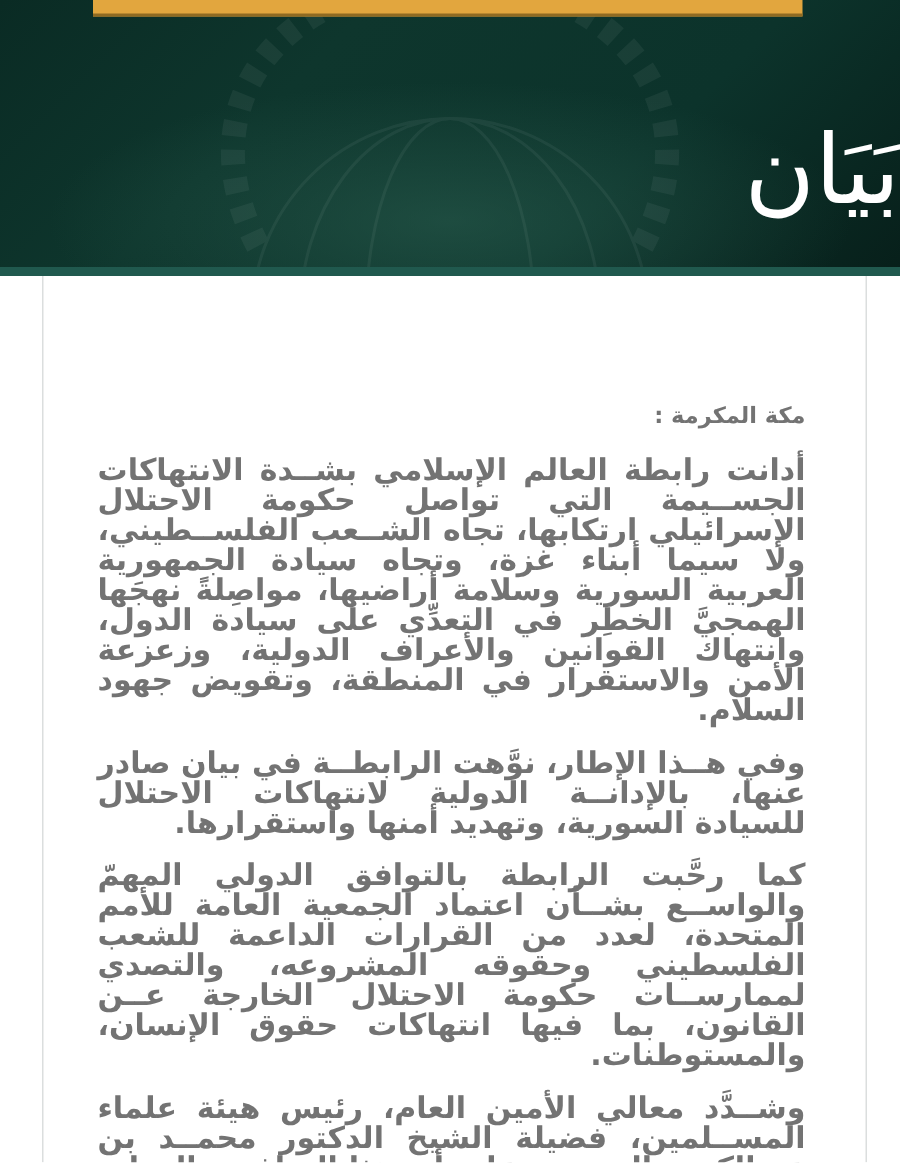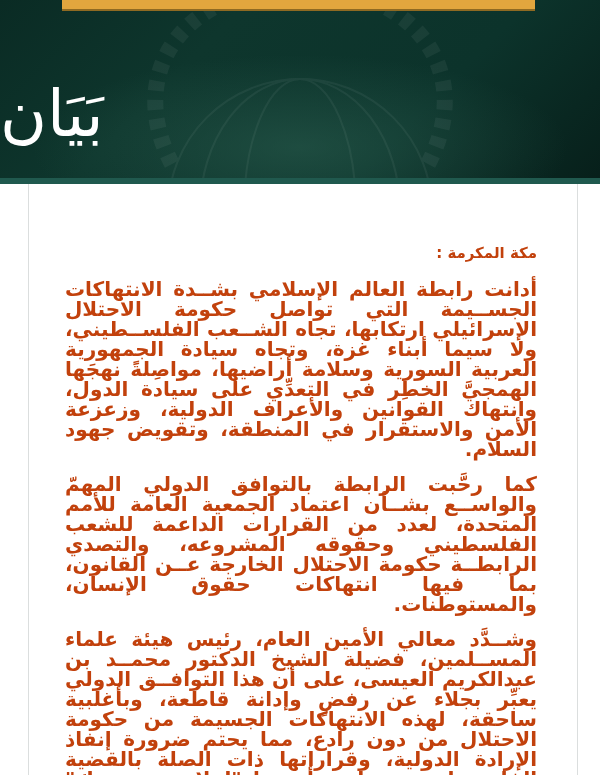--- a/index.html
+++ b/index.html
@@ -13,32 +13,32 @@
       radial-gradient(ellipse 62% 70% at 50% 80%, rgba(44,96,81,.55), rgba(44,96,81,0) 72%),
       linear-gradient(135deg,#0a2b24 0%,#0e362d 32%,#0c332b 68%,#071f1a 100%);
   }
   .gold-bar{
     position:absolute;top:0;left:62px;width:473px;height:11px;
     background:#e2a63e;border-bottom:2px solid #8f6a22;box-sizing:border-box;
   }
   .wm{position:absolute;left:50%;bottom:2px;transform:translateX(-50%);}
   .hdr-title{
     position:absolute;top:82px;left:0;right:0;margin:0;
-    text-align:left;color:#ffffff;font-size:64px;font-weight:400;line-height:1;
+    text-align:right;color:#ffffff;font-size:64px;font-weight:400;line-height:1;
     letter-spacing:1px;
   }
   .teal-strip{position:absolute;bottom:0;left:0;right:0;height:6px;background:#20594e;}
 
   
   .card{
     position:relative;box-sizing:border-box;
     margin-left:28px;margin-right:22px;height:591px;
     border-left:1px solid #dbdede;border-right:1px solid #dbdede;
-    padding:60px 40px 0 36px;
-    direction:rtl;color:#c2410c;background:#ffffff;
+    padding:84px 40px 0 36px;
+    direction:rtl;color:#737373;background:#ffffff;
   }
   .loc{font-size:15px;font-weight:700;margin:0 0 17px;}
   .card p{
     margin:0 0 15px;font-size:20px;line-height:20px;
     font-weight:700;text-align:justify;text-justify:inter-word;
   }
 </style>
 </head>
 <body>
 
@@ -56,18 +56,19 @@
     </svg>
     <div class="gold-bar"></div>
     <h1 class="hdr-title">بَيَان</h1>
     <div class="teal-strip"></div>
   </header>
 
   <main class="card">
     <h2 class="loc">مكة المكرمة :</h2>
 
     <p>أدانت رابطة العالم الإسلامي بشــدة الانتهاكات الجســيمة التي تواصل حكومة الاحتلال الإسرائيلي ارتكابها، تجاه الشــعب الفلســطيني، ولا سيما أبناء غزة، وتجاه سيادة الجمهورية العربية السورية وسلامة أراضيها، مواصِلةً نهجَها الهمجيَّ الخطِر في التعدِّي على سيادة الدول، وانتهاك القوانين والأعراف الدولية، وزعزعة الأمن والاستقرار في المنطقة، وتقويض جهود السلام.</p>
-    <p>كما رحَّبت الرابطة بالتوافق الدولي المهمّ والواســع بشــأن اعتماد الجمعية العامة للأمم المتحدة، لعدد من القرارات الداعمة للشعب الفلسطيني وحقوقه المشروعه، والتصدي الرابطــة حكومة الاحتلال الخارجة عــن القانون، بما فيها انتهاكات حقوق الإنسان، والمستوطنات.</p>
+    <p>وفي هــذا الإطار، نوَّهت الرابطــة في بيان صادر عنها، بالإدانــة الدولية لانتهاكات الاحتلال للسيادة السورية، وتهديد أمنها واستقرارها.</p>
+    <p>كما رحَّبت الرابطة بالتوافق الدولي المهمّ والواســع بشــأن اعتماد الجمعية العامة للأمم المتحدة، لعدد من القرارات الداعمة للشعب الفلسطيني وحقوقه المشروعه، والتصدي لممارســات حكومة الاحتلال الخارجة عــن القانون، بما فيها انتهاكات حقوق الإنسان، والمستوطنات.</p>
     <p>وشــدَّد معالي الأمين العام، رئيس هيئة علماء المســلمين، فضيلة الشيخ الدكتور محمــد بن عبدالكريم العيسى، على أن هذا التوافــق الدولي يعبِّر بجلاء عن رفضٍ وإدانة قاطعة، وبأغلبية ساحقة، لهذه الانتهاكات الجسيمة من حكومة الاحتلال من دون رادع، مما يحتم ضرورة إنفاذ الإرادة الدولية، وقراراتها ذات الصلة بالقضية الفلســطينية، وعلى رأسهــا "إعلان نيويــورك" للتســوية الســلمية للقضية الفلســطينية، وتنفيذ حلّ الدولتين، الذي قادت جهــوده الدولية المملكة العربية الســعودية بالاشتراك مع الجمهورية الفرنسية، بصفته الســبيلَ الوحيدَ لإرساء السلام الدائم الشامل والعادل في المنطقة.</p>
 
   </main>
 
 </div>
 
 </body></html>

